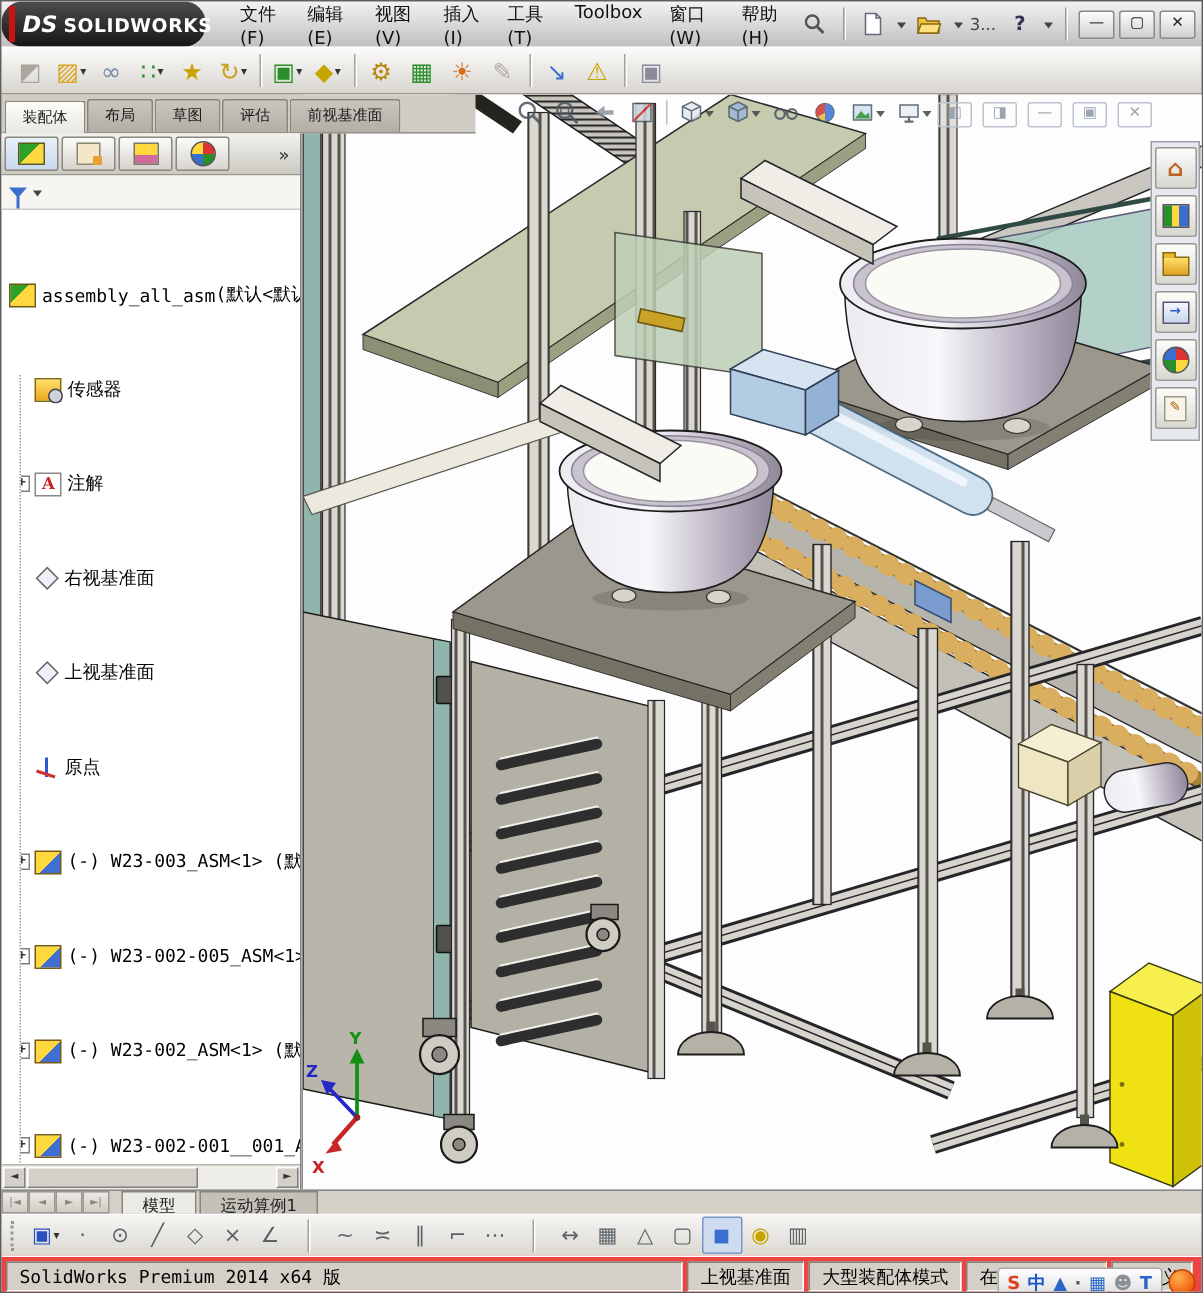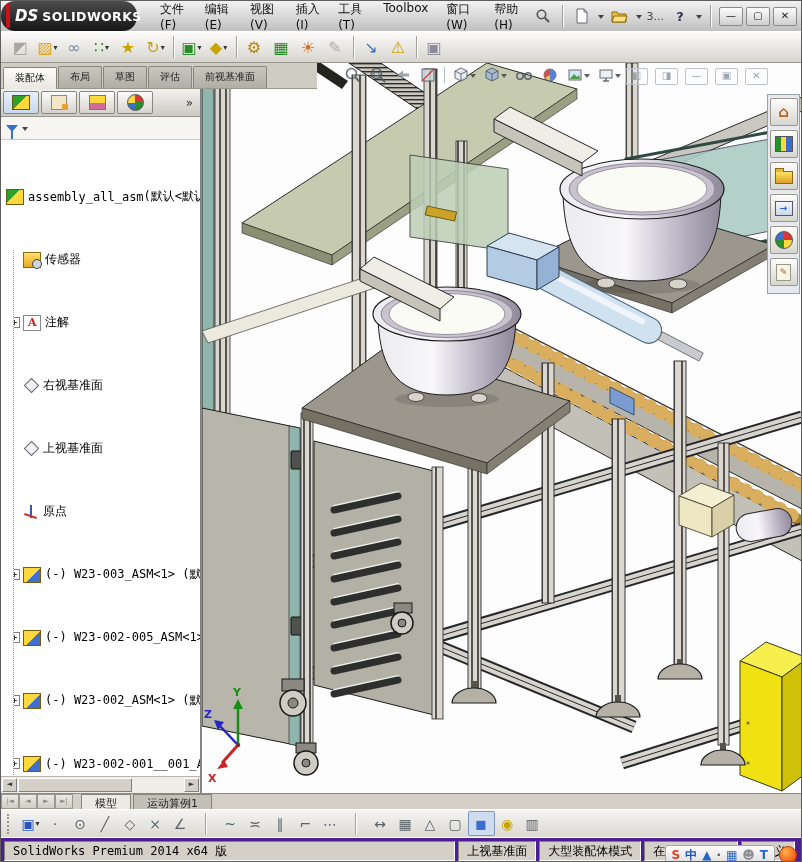--- a/index.html
+++ b/index.html
@@ -120,21 +120,21 @@
   .dtab{padding:1px 13px 0;border:1px solid #88857d;border-bottom:none;background:#c3c0b8;color:#222;margin-left:2px;}
   .dtab.active{background:#eceae4;}
   
   .tools2{position:absolute;left:0;top:808px;width:100%;height:28px;box-sizing:border-box;
           background:linear-gradient(#f5f4f2,#dcd9d3);border-top:1px solid #fff;display:flex;align-items:center;padding-left:4px;}
   .grip{width:3px;height:20px;border-left:2px dotted #9a978f;margin:0 6px 0 2px;}
   .tools2 .tbtn{min-width:25px;height:23px;}
   .tools2 .tbtn .g{font-size:14px;}
   .tools2 .tbtn.active{border:1px solid #7a96c8;background:#cfdcf0;border-radius:2px;}
   
-  .status{position:absolute;left:0;top:836px;width:100%;height:26px;background:#4c1d95;border-top:1px solid #fff;
+  .status{position:absolute;left:0;top:836px;width:100%;height:26px;background:#ef4444;border-top:1px solid #fff;
           display:flex;align-items:center;padding:2px 3px;box-sizing:border-box;font-size:12px;}
   .spanel{border:1px solid;border-color:#848078 #fff #fff #848078;height:18px;line-height:18px;
           padding:0 8px;margin-right:3px;background:#d4d0c8;white-space:nowrap;overflow:hidden;}
   .spanel.grow{flex:1;font-family:"DejaVu Sans Mono",monospace;font-size:12px;}
   .ime{position:absolute;right:26px;top:7px;height:19px;display:flex;align-items:center;gap:5px;padding:0 6px;
        background:linear-gradient(#fefefe,#dcdcdc);border:1px solid #a8a8a8;border-radius:3px;z-index:9;}
   .ime .ii{font-size:12px;font-weight:bold;line-height:17px;}
   .fire{position:absolute;right:4px;top:8px;width:16px;height:16px;border-radius:50%;
         background:radial-gradient(circle at 35% 30%,#ffb050,#f06010 70%);border:1px solid #c04000;z-index:9;}
 </style>

